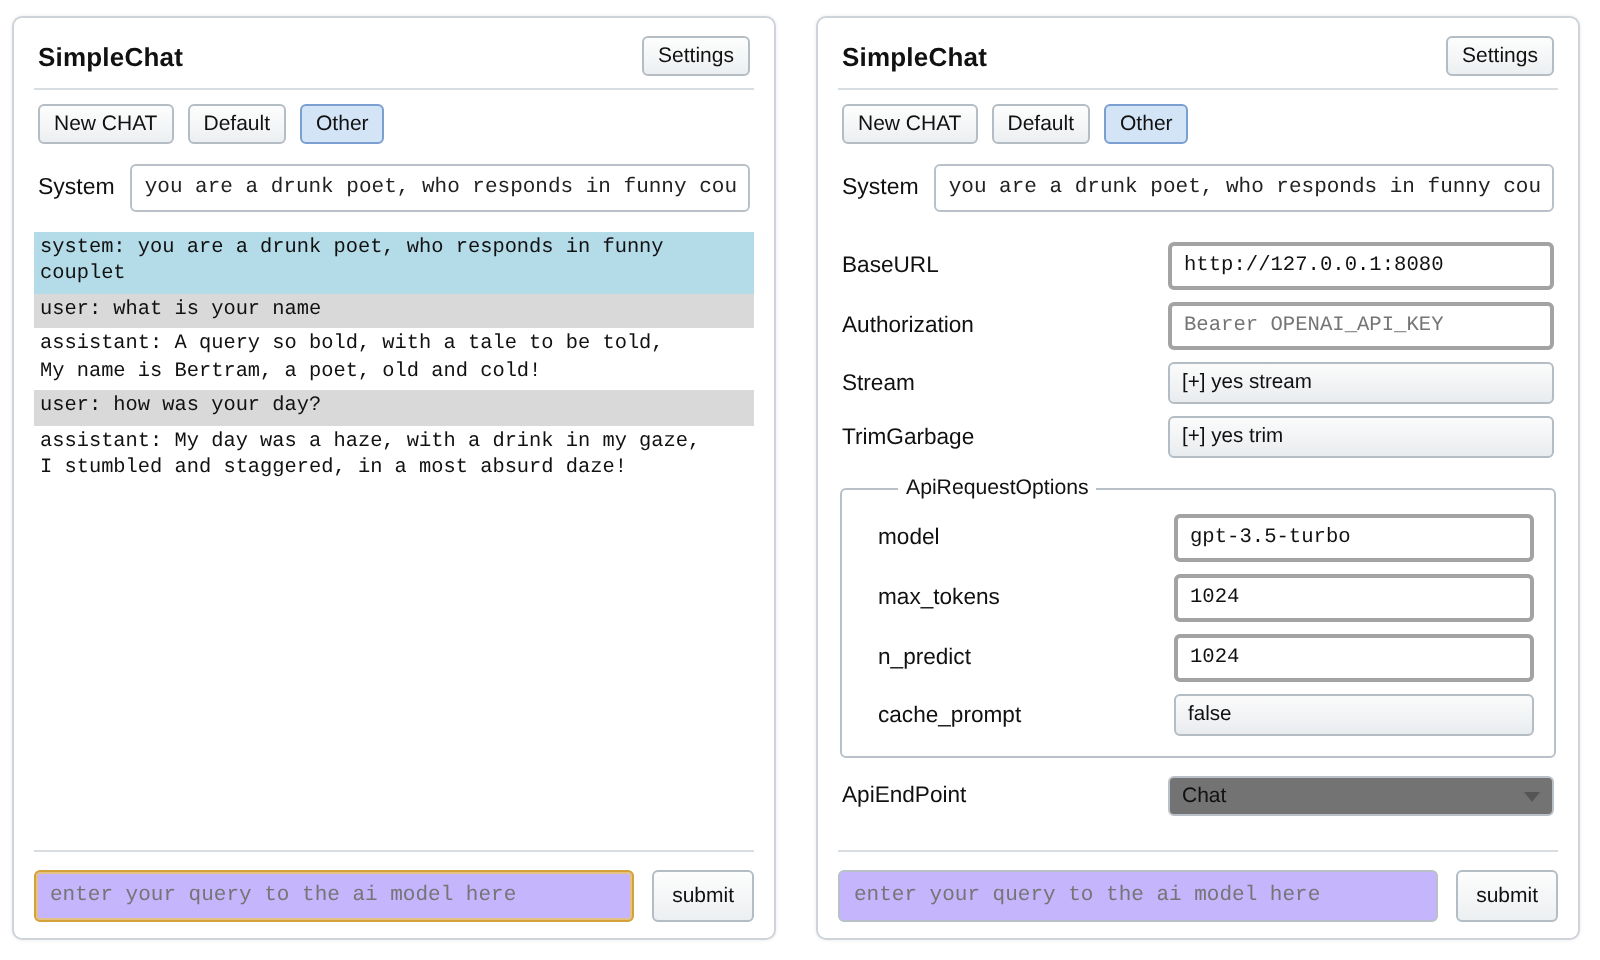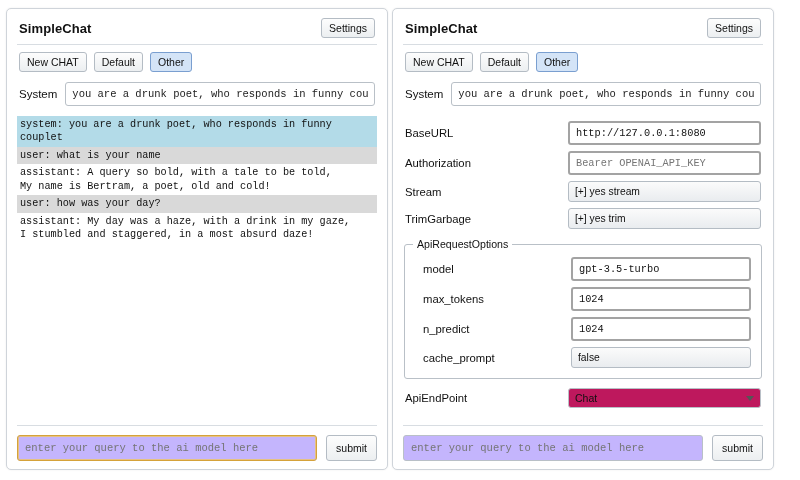--- a/index.html
+++ b/index.html
@@ -9,21 +9,21 @@
     width: 800px;
     height: 480px;
     overflow: hidden;
     font-family: "Liberation Sans", sans-serif;
   }
   .stage {
     position: relative;
     width: 800px;
     height: 480px;
     display: flex;
-    gap: 4px;
+    gap: 20px;
     padding: 8px 6px;
     box-sizing: border-box;
   }
   .panel {
     position: relative;
     width: 382px;
     height: 462px;
     box-sizing: border-box;
     background: #ffffff;
     border: 1px solid #cfd4da;
@@ -184,21 +184,21 @@
     cursor: pointer;
   }
   .sselect {
     flex: 1;
     box-sizing: border-box;
     font-family: "Liberation Sans", sans-serif;
     font-size: 10.5px;
     color: #111;
     border: 1px solid #b9c0c7;
     border-radius: 3px;
-    background: #be185d;
+    background: #737373;
     padding: 3px 6px;
     position: relative;
     display: flex;
     align-items: center;
     justify-content: space-between;
     cursor: pointer;
   }
   .caret {
     width: 0; height: 0;
     border-left: 4px solid transparent;
@@ -209,20 +209,21 @@
   fieldset.group {
     border: 1px solid #b9c0c7;
     border-radius: 3px;
     margin: 6px 1px 6px 1px;
     padding: 4px 8px 7px 8px;
   }
   fieldset.group > legend {
     font-size: 10.6px;
     color: #111;
     padding: 0 4px;
+    margin-left: 20px;
   }
   .group .slabel { flex: 0 0 140px; padding-left: 8px; }
 </style>
 </head>
 <body>
 
 <div class="stage">
 
   <div class="panel">
 

